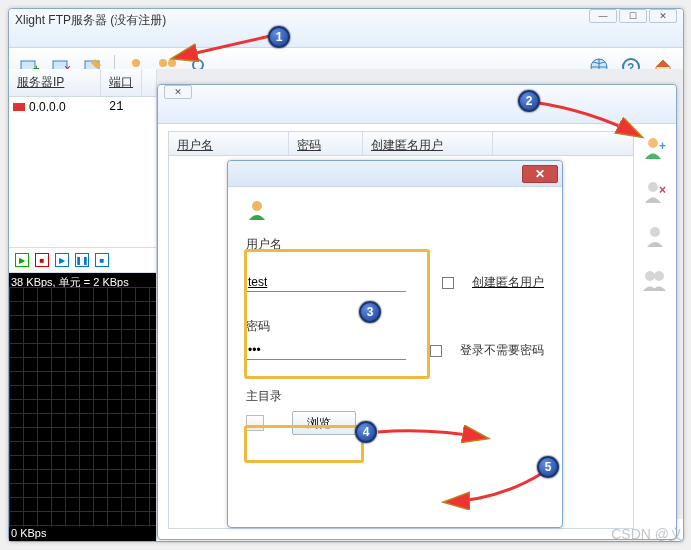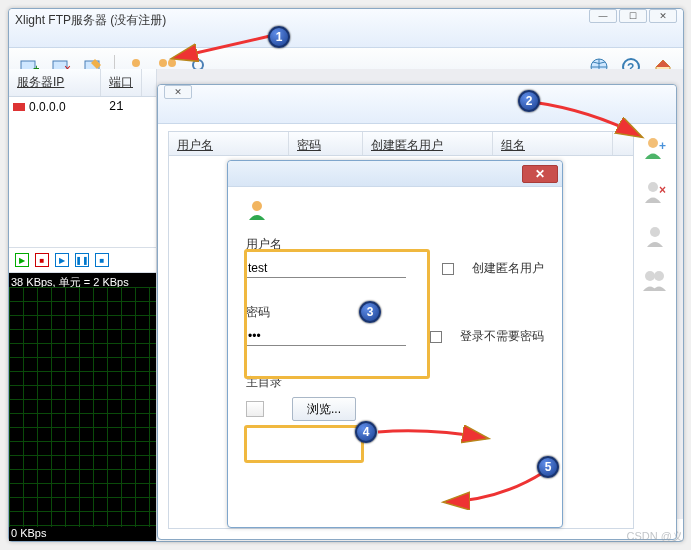--- a/index.html
+++ b/index.html
@@ -67,21 +67,21 @@
     .chk { display:flex; align-items:center; gap:18px; color:#333; }
     .chkbox { width:12px; height:12px; border:1px solid #7a7a7a; background:#fff; cursor:pointer; }
     .row-two { display:flex; align-items:center; justify-content:space-between; }
     .btn { min-width:64px; height:24px; border:1px solid #a9b7c7; background:linear-gradient(#fdfefe,#e7edf5); border-radius:2px; padding:0 10px; cursor:pointer; }
     .btn-row { position:absolute; right:18px; bottom:14px; display:flex; gap:16px; }
     .mini-img { width:18px; height:16px; border:1px solid #bbb; background:linear-gradient(#fff,#eee); display:inline-block; }
 
     
     .bubble { position:absolute; width:22px; height:22px; border-radius:50%; background:radial-gradient(circle at 35% 30%,#5f8de8,#1a3f90); color:#fff; font-weight:bold; font-size:12px; display:flex; align-items:center; justify-content:center; border:2px solid #19346f; box-shadow:0 0 2px #000; z-index:50; pointer-events:none; }
     svg.ann { position:absolute; left:0; top:0; width:691px; height:550px; pointer-events:none; z-index:49; }
-    .watermark { position:absolute; right:8px; bottom:6px; color:#9aa0a6; font-size:11px; opacity:.6; }
+    .watermark { position:absolute; right:8px; bottom:6px; color:#9aa0a6; font-size:14px; opacity:.6; }
 
     
     .ico-person { width:20px; height:20px; }
     .ico-globe { width:20px; height:20px; }
     .ico-help { width:20px; height:20px; }
     .ico-home { width:20px; height:20px; }
   </style>
 </head>
 <body>
 
@@ -193,21 +193,20 @@
   <div class="win-titlebar">
     <span class="winbtns">
         <span class="winbtn">✕</span>
       </span>
   </div>
   <div class="ul-body">
     <div class="cols" style="height:24px;">
       <div class="col c-user">用户名</div>
       <div class="col c-pwd">密码</div>
       <div class="col c-exp">创建匿名用户</div>
-      <div class="col c-grp">组名</div>
     </div>
   </div>
   <div class="ul-side">
     <div class="sidebtn">
         <svg width="24" height="24">
           <circle cx="10" cy="7" r="5" fill="#f2b560"></circle>
           <path d="M2 23 Q10 12 18 23 Z" fill="#2fa84f"></path>
           <text x="16" y="14" font-size="14" fill="#2b7fd4" font-weight="bold">+</text>
         </svg>
       </div>
@@ -243,21 +242,21 @@
     <span class="usericon"><svg width="22" height="22">
           <circle cx="11" cy="7" r="5" fill="#f2b560"></circle>
           <path d="M3 21 Q11 11 19 21 Z" fill="#2fa84f"></path>
         </svg></span>
 
     <div class="hl hl1"></div>
     <div class="hl hl2"></div>
 
     <div style="margin-top:12px;">
       <div class="lbl">用户名</div>
-      <div class="row-two" style="margin-top:6px;">
+      <div class="row-two" style="margin-top:20px;text-decoration:underline;">
         <input class="inp" value="test" style="">
         <label class="chk">
             <span class="chkbox"></span>
             <span>创建匿名用户</span>
           </label>
       </div>
 
       <div class="lbl" style="margin-top:26px;">密码</div>
       <div class="row-two" style="margin-top:6px;">
         <input class="inp" type="password" value="***" style="">

